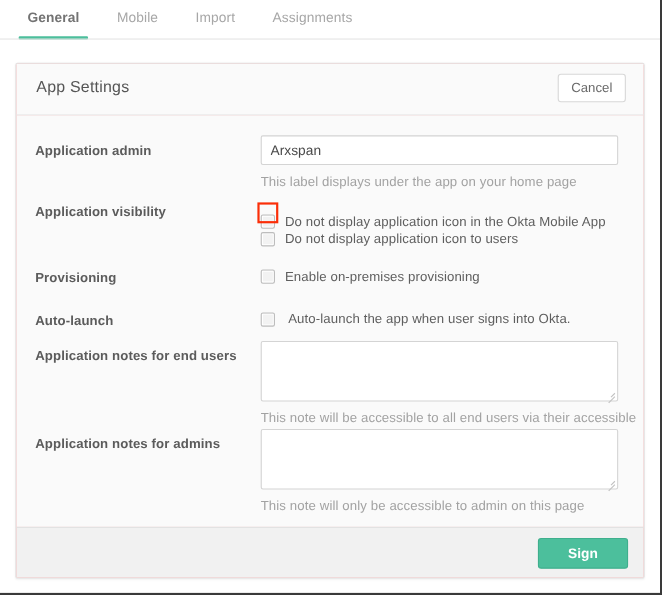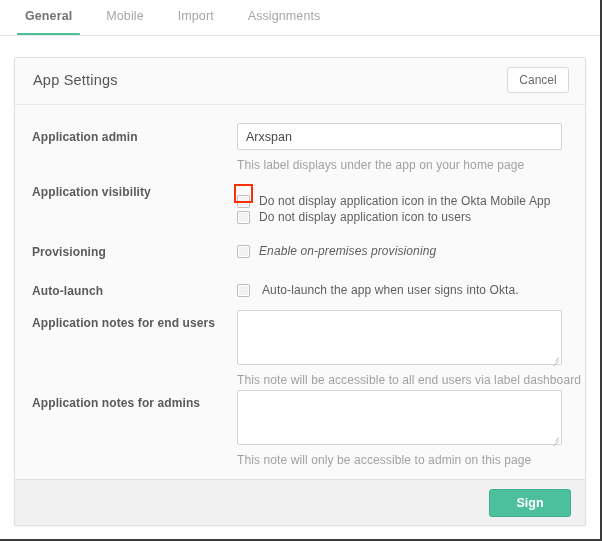--- a/index.html
+++ b/index.html
@@ -323,21 +323,21 @@
           </div>
           <div class="checkrow">
             <span class="checkbox"></span>
             <span class="check-label">Do not display application icon to users</span>
           </div>
         </div>
       </div>
 
       <div class="row" style="top:140px;">
         <div class="row-label" style="top:0;">Provisioning</div>
-        <div class="field" style="top:-2px;font-style:italic;">
+        <div class="field" style="top:-2px;">
           <div class="checkrow">
             <span class="checkbox"></span>
             <span class="check-label">Enable on-premises provisioning</span>
           </div>
         </div>
       </div>
 
       <div class="row" style="top:179px;">
         <div class="row-label" style="top:0;">Auto-launch</div>
         <div class="field" style="top:-2px;">
@@ -351,21 +351,21 @@
       <div class="row" style="top:209px;">
         <div class="row-label" style="top:2px;text-align:right;">Application notes for end users</div>
         <div class="field" style="top:-4px;">
           <div class="ta-wrap">
             <textarea class="textarea" style=""></textarea>
             <span class="ta-grip">
                 <i></i>
                 <i></i>
               </span>
           </div>
-          <div class="hint" style="margin-top:8px;">This note will be accessible to all end users via label dashboard</div>
+          <div class="hint" style="margin-top:8px;">This note will be accessible to all end users via their accessible</div>
         </div>
       </div>
 
       <div class="row" style="top:289px;">
         <div class="row-label" style="top:2px;">Application notes for admins</div>
         <div class="field" style="top:-4px;">
           <div class="ta-wrap">
             <textarea class="textarea" style=""></textarea>
             <span class="ta-grip">
                 <i></i>

